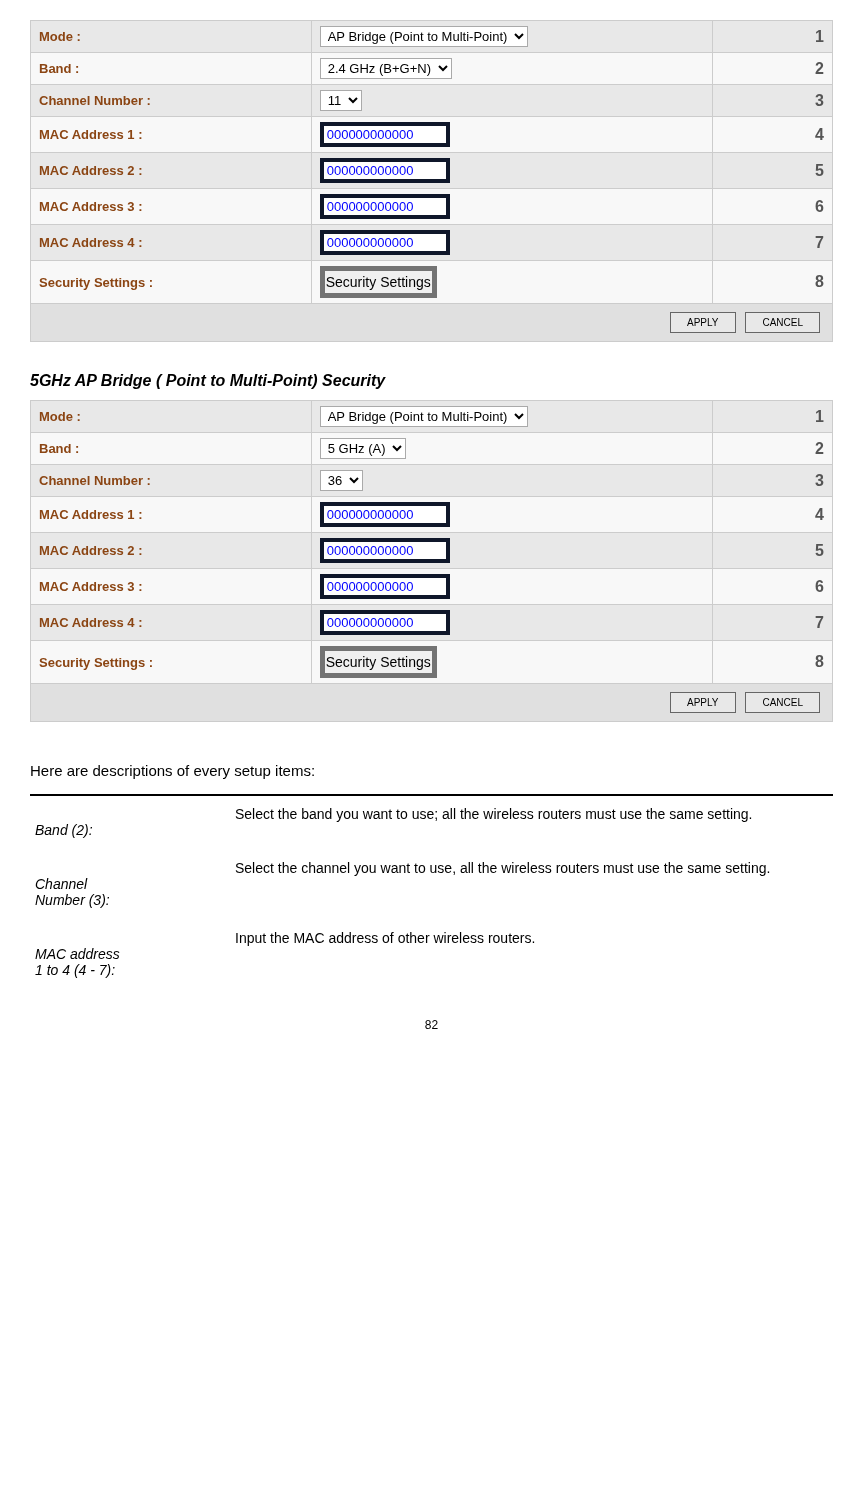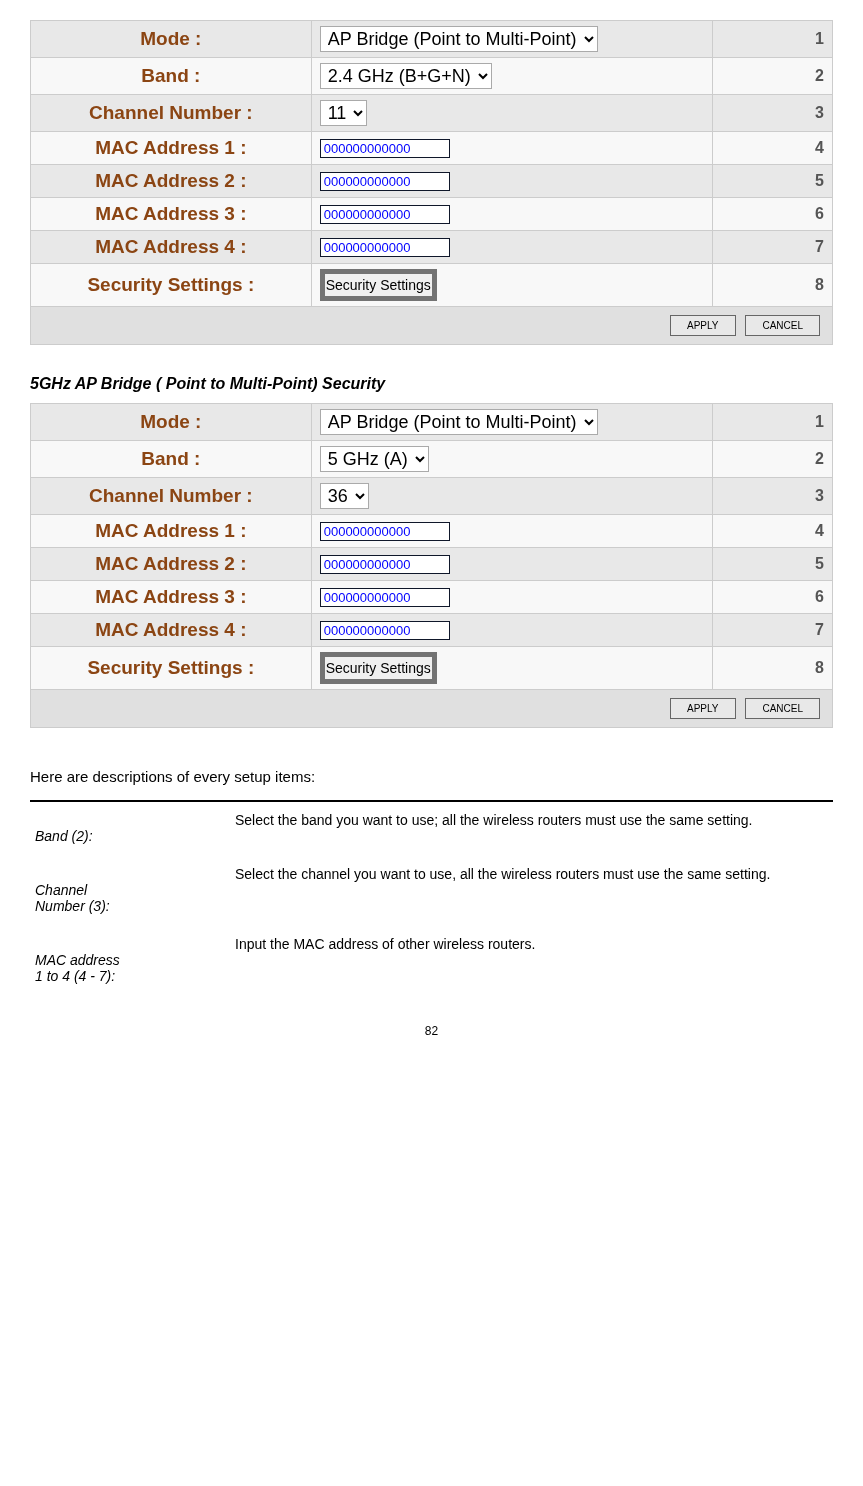--- a/index.html
+++ b/index.html
@@ -33,50 +33,50 @@
     .settings-table tr:nth-child(even) {
       background-color: #f8f8f8;
     }
 
     .settings-table td {
       padding: 5px 8px;
       border: 1px solid #ccc;
     }
 
     .label-cell {
-      text-align: center;
+      text-align: left;
       font-weight: bold;
-      font-size: 19px;
+      font-size: 13px;
       color: #333;
       width: 35%;
       color: #8B4513;
     }
 
     .value-cell {
       width: 50%;
     }
 
     .number-cell {
       text-align: right;
       font-size: 16px;
       font-weight: bold;
       color: #555;
       width: 15%;
     }
 
     select {
-      font-size: 18px;
+      font-size: 13px;
       padding: 1px 3px;
       border: 1px solid #aaa;
       background: #fff;
     }
 
     input[type="text"] {
       font-size: 13px;
-      border: 1px solid #0f172a;
+      border: 4px solid #0f172a;
       padding: 1px 3px;
       background: #fff;
       width: 130px;
       color: #00f;
     }
 
     .action-row {
       background-color: #e0e0e0 !important;
       text-align: right;
     }

